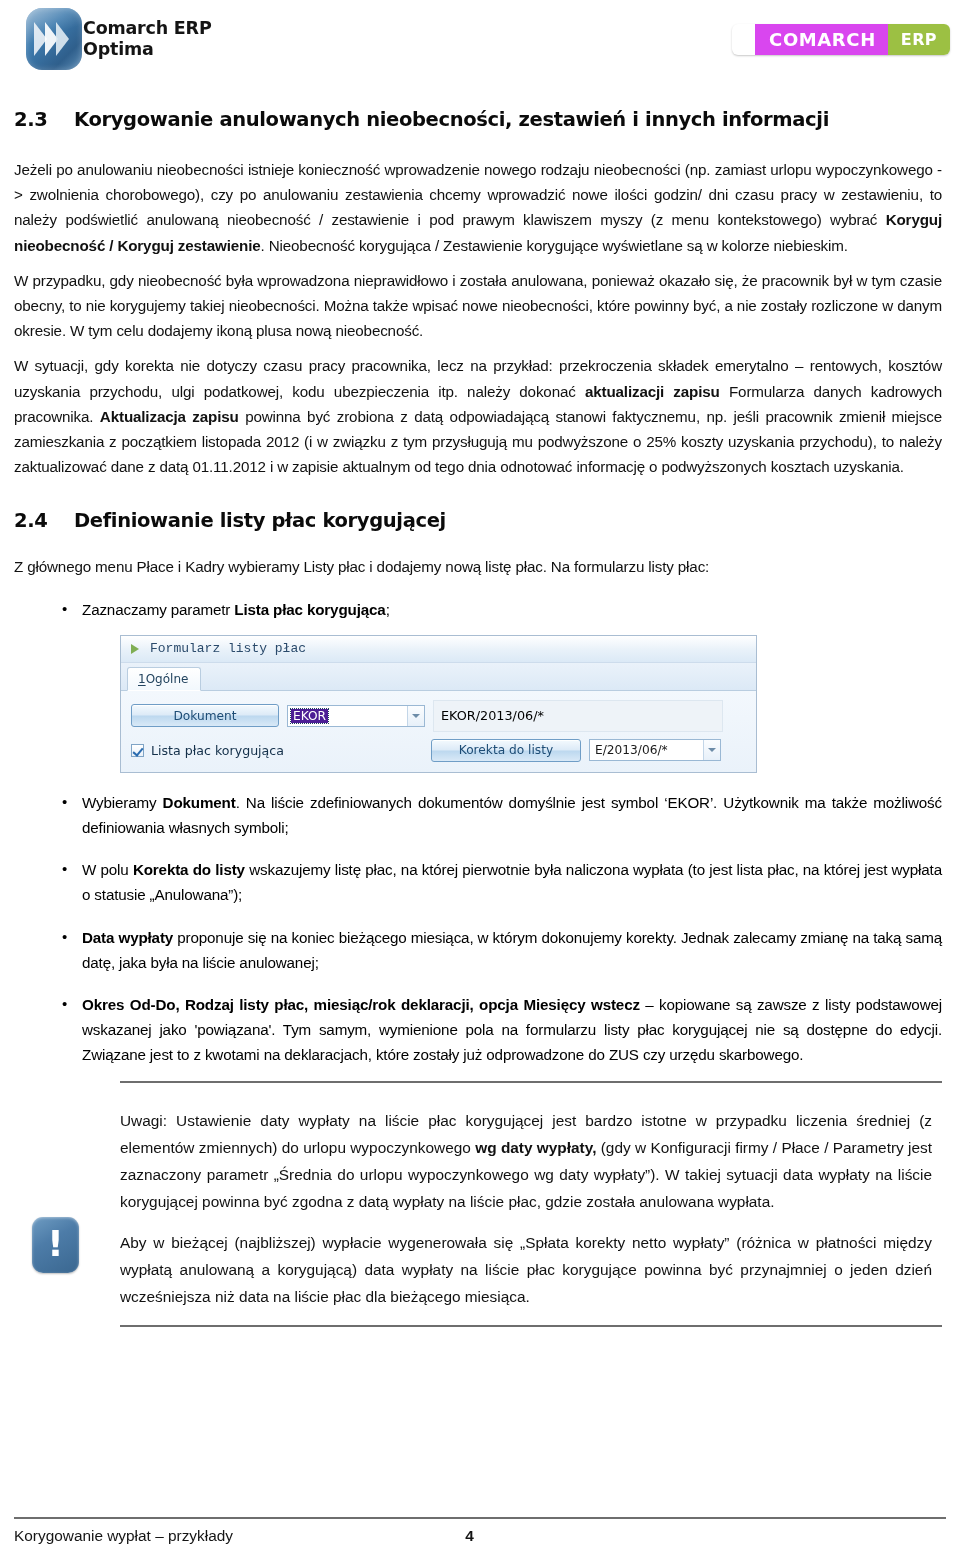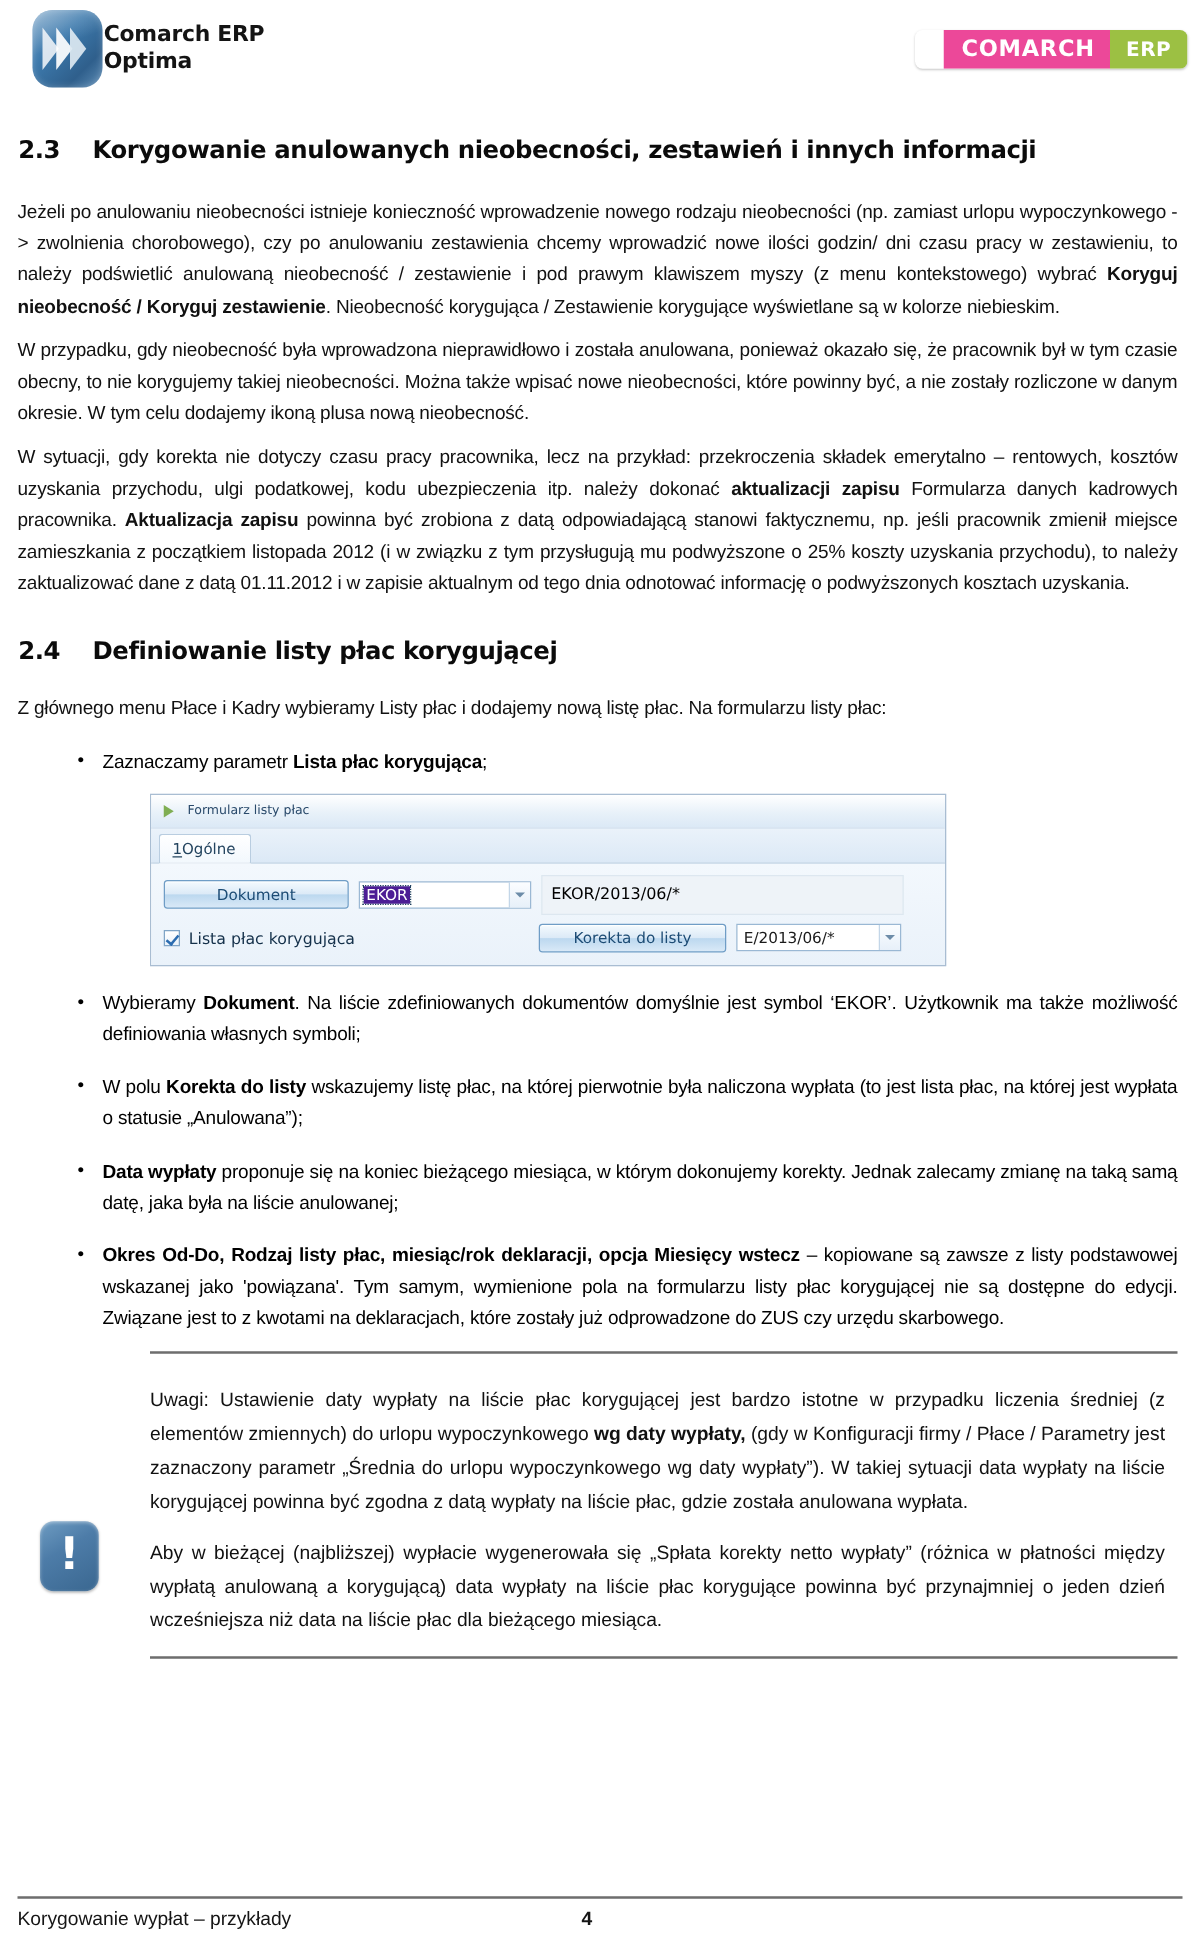--- a/index.html
+++ b/index.html
@@ -69,21 +69,21 @@
     position: absolute;
     right: 10px;
     top: 24px;
     display: inline-flex;
     height: 31px;
     border-radius: 6px;
     overflow: hidden;
     box-shadow: 0 1px 2px rgba(0,0,0,.22);
   }
   .logo-right .brand-a {
-    background: #ec4899;
+    background: #d946ef;
     color: #ffffff;
     font-weight: bold;
     font-size: 18px;
     letter-spacing: .6px;
     padding: 0 12px 0 14px;
     display: flex; align-items: center;
     font-family: "DejaVu Sans", sans-serif;
     margin-left: 23px;
   }
   .logo-right .brand-b {
@@ -104,21 +104,21 @@
   h2.section-heading {
     font-family: "DejaVu Sans", sans-serif;
     font-size: 19.5px;
     font-weight: bold;
     margin: 10px 0 26px 0;
     display: flex;
     gap: 26px;
     letter-spacing: -0.35px;
     color: #0b0b0b;
   }
-  h2.section-heading .num { min-width: 34px; text-align: right; }
+  h2.section-heading .num { min-width: 34px; }
 
   p.body {
     font-size: 15.2px;
     line-height: 25.2px;
     text-align: justify;
     margin: 0 0 10px 0;
     letter-spacing: -0.15px;
     color: #111;
   }
   .b { font-weight: bold; }
@@ -171,22 +171,23 @@
     flex: 0 0 14px;
   }
   .app-titlebar .win-icon i {
     position:absolute; left:2px; top:2px;
     width:0; height:0;
     border-left: 8px solid #7fae53;
     border-top: 5px solid transparent;
     border-bottom: 5px solid transparent;
   }
   .app-title-text {
-    font-size: 10px;
+    font-size: 13px;
     color: #2a4a6b;
+    font-family: Liberation Mono, monospace;
   }
   .app-tabstrip {
     height: 28px;
     display: flex;
     align-items: flex-end;
     padding-left: 6px;
     background: linear-gradient(180deg, #eaf2fa 0%, #dce9f6 100%);
     border-bottom: 1px solid #b9cde0;
   }
   .app-tab {

